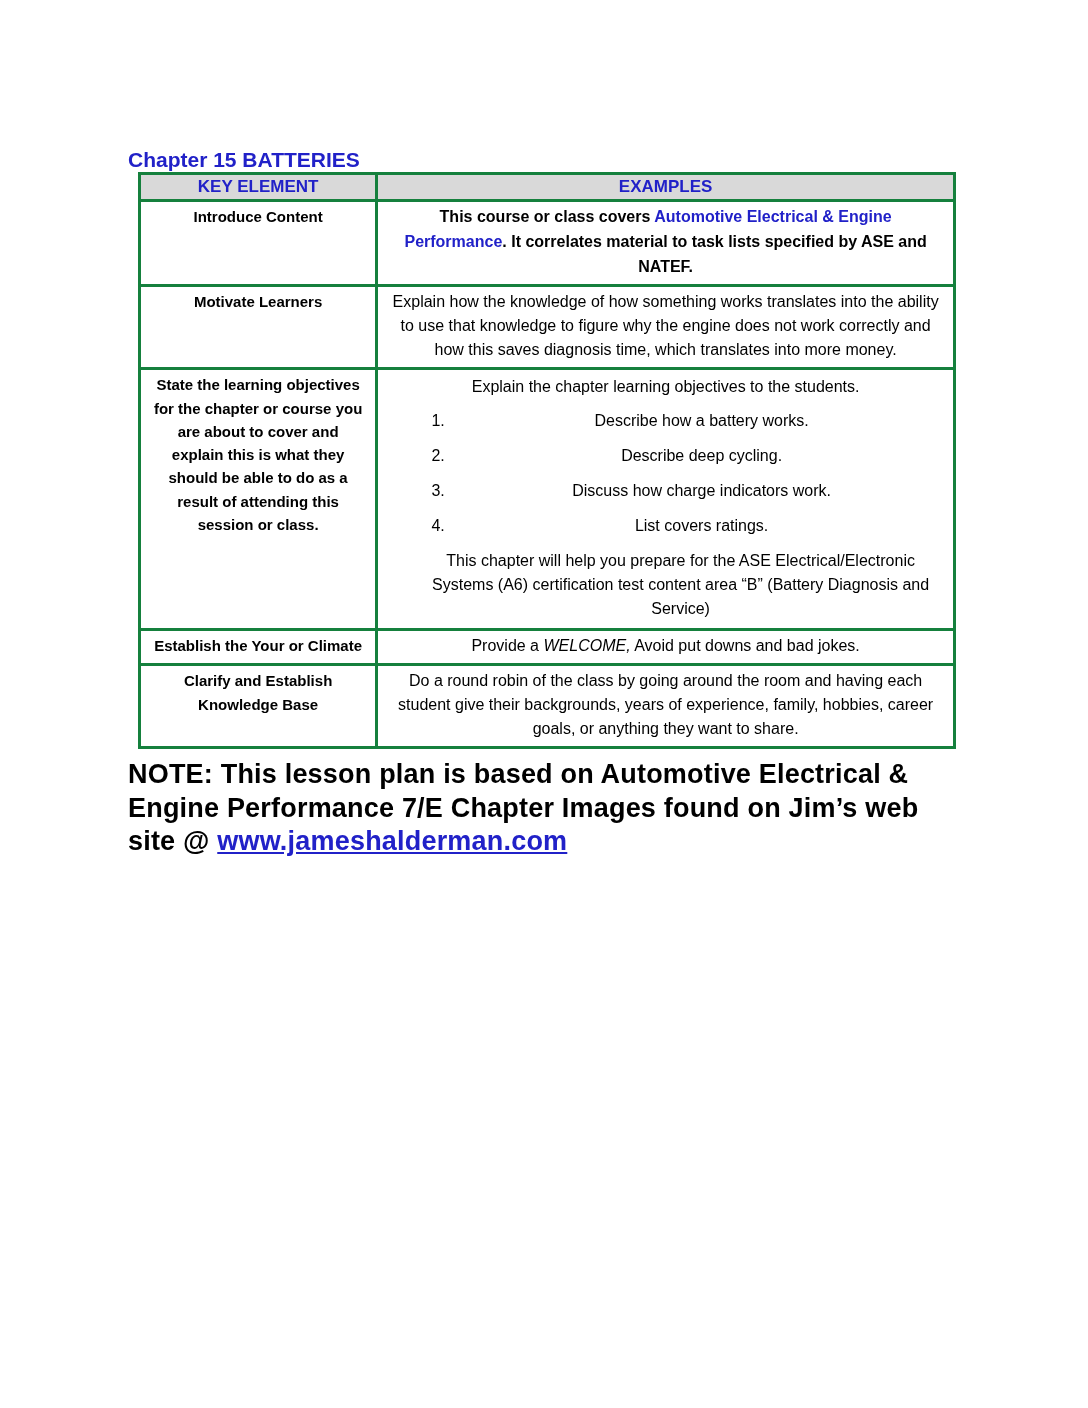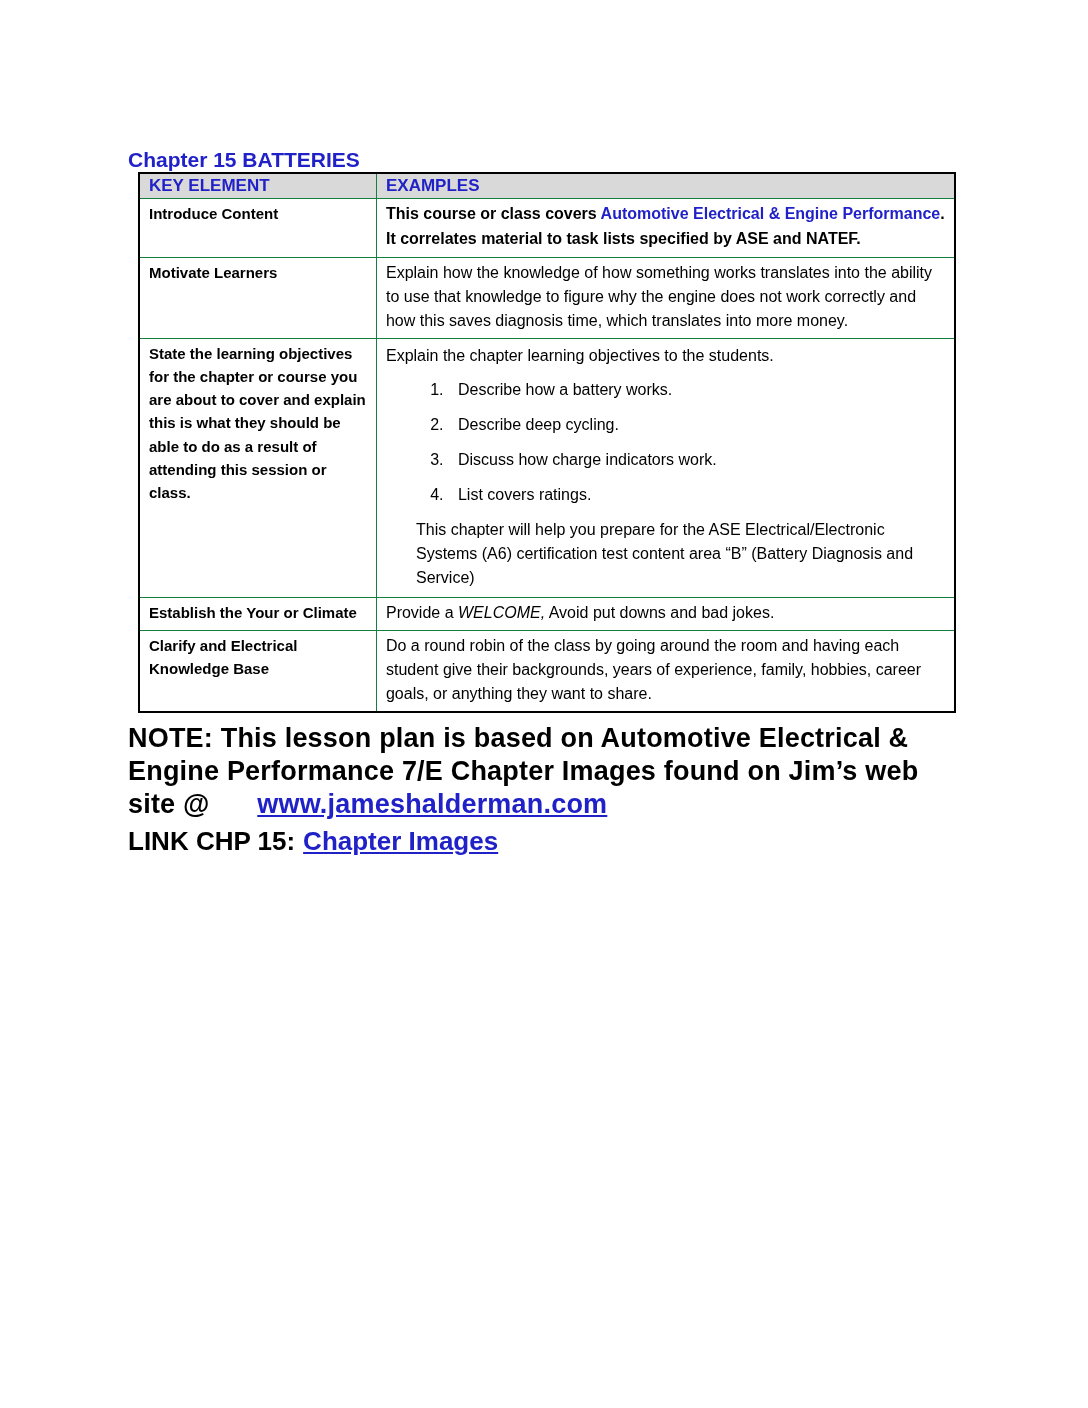--- a/index.html
+++ b/index.html
@@ -41,23 +41,23 @@
     text-decoration: underline;
   }
   table.lesson-table {
     border-collapse: collapse;
     width: 818px;
     margin-left: 10px;
     border: 2px solid #000000;
   }
   table.lesson-table th,
   table.lesson-table td {
-    border: 1px solid #15803d;
+    border: 3px solid #15803d;
     vertical-align: top;
-    text-align: left;
+    text-align: center;
     padding: 3px 9px 5px 9px;
   }
   table.lesson-table th {
     background: #D9D9D9;
     color: #2121C8;
     font-size: 17px;
     font-weight: bold;
     padding-top: 2px;
     padding-bottom: 2px;
   }
@@ -98,21 +98,20 @@
     font-weight: bold;
     line-height: 1.23;
     width: 832px;
     letter-spacing: 0.2px;
   }
   a.doc-link {
     color: #2121C8;
     text-decoration: underline;
     font-weight: bold;
     cursor: pointer;
-    margin-left: 40px;
   }
   .link-line {
     margin: 5px 0 0 0;
     font-size: 26px;
     font-weight: bold;
     line-height: 1.2;
   }
   .link-line a.doc-link { margin-left: 8px; }
 </style>
 </head>
@@ -161,24 +160,23 @@
         </td>
       </tr>
 
       <tr>
         <td class="key-cell">Establish the Your or Climate</td>
         <td class="ex-cell"><span>Provide a </span><span class="italic">WELCOME,</span><span> Avoid put downs and bad jokes.</span></td>
       </tr>
 
 
       <tr>
-        <td class="key-cell">Clarify and Electrical Knowledge Base</td>
+        <td class="key-cell">Clarify and Establish Knowledge Base</td>
         <td class="ex-cell">Do a round robin of the class by going around the room and having each student give their backgrounds, years of experience, family, hobbies, career goals, or anything they want to share.</td>
       </tr>
 
     </tbody>
   </table>
 
   <p class="note-block"><span>NOTE: This lesson plan is based on Automotive Electrical &amp; Engine Performance 7/E Chapter Images found on Jim’s web site @ </span><a class="doc-link">www.jameshalderman.com</a></p>
 
-  <p class="link-line"><span>LINK CHP 15:</span><a class="doc-link">Chapter Images</a></p>
 
 </div>
 
 </body></html>

